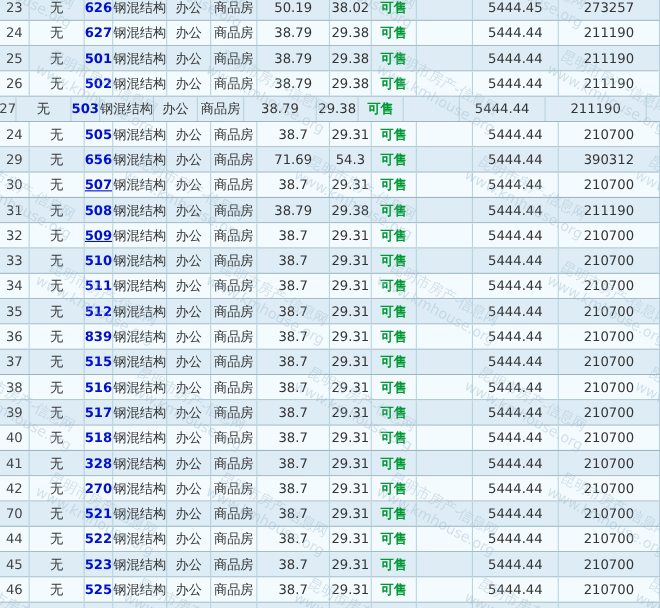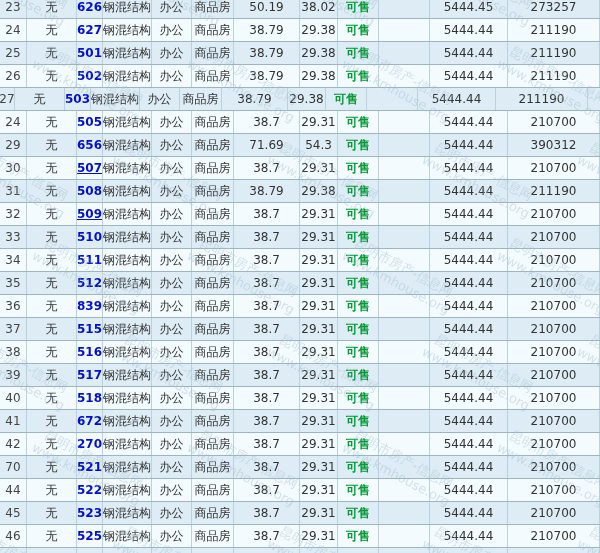--- a/index.html
+++ b/index.html
@@ -321,21 +321,21 @@
         <div class="cell" style="width: 66px;">38.7</div>
         <div class="cell" style="width: 38px;">29.31</div>
         <div class="cell c-status" style="width: 41px;">可售</div>
         <div class="cell" style="width: 51px;"></div>
         <div class="cell" style="width: 78px;">5444.44</div>
         <div class="cell" style="width: 92px;">210700</div>
       </div>
       <div class="row odd">
         <div class="cell c-num" style="width: 27px;">41</div>
         <div class="cell" style="width: 50px;">无</div>
-        <div class="cell c-room" style="width: 26px;">672</div>
+        <div class="cell c-room" style="width: 26px;">328</div>
         <div class="cell" style="width: 49px;">钢混结构</div>
         <div class="cell" style="width: 40px;">办公</div>
         <div class="cell" style="width: 42px;">商品房</div>
         <div class="cell" style="width: 66px;">38.7</div>
         <div class="cell" style="width: 38px;">29.31</div>
         <div class="cell c-status" style="width: 41px;">可售</div>
         <div class="cell" style="width: 51px;"></div>
         <div class="cell" style="width: 78px;">5444.44</div>
         <div class="cell" style="width: 92px;">210700</div>
       </div>

